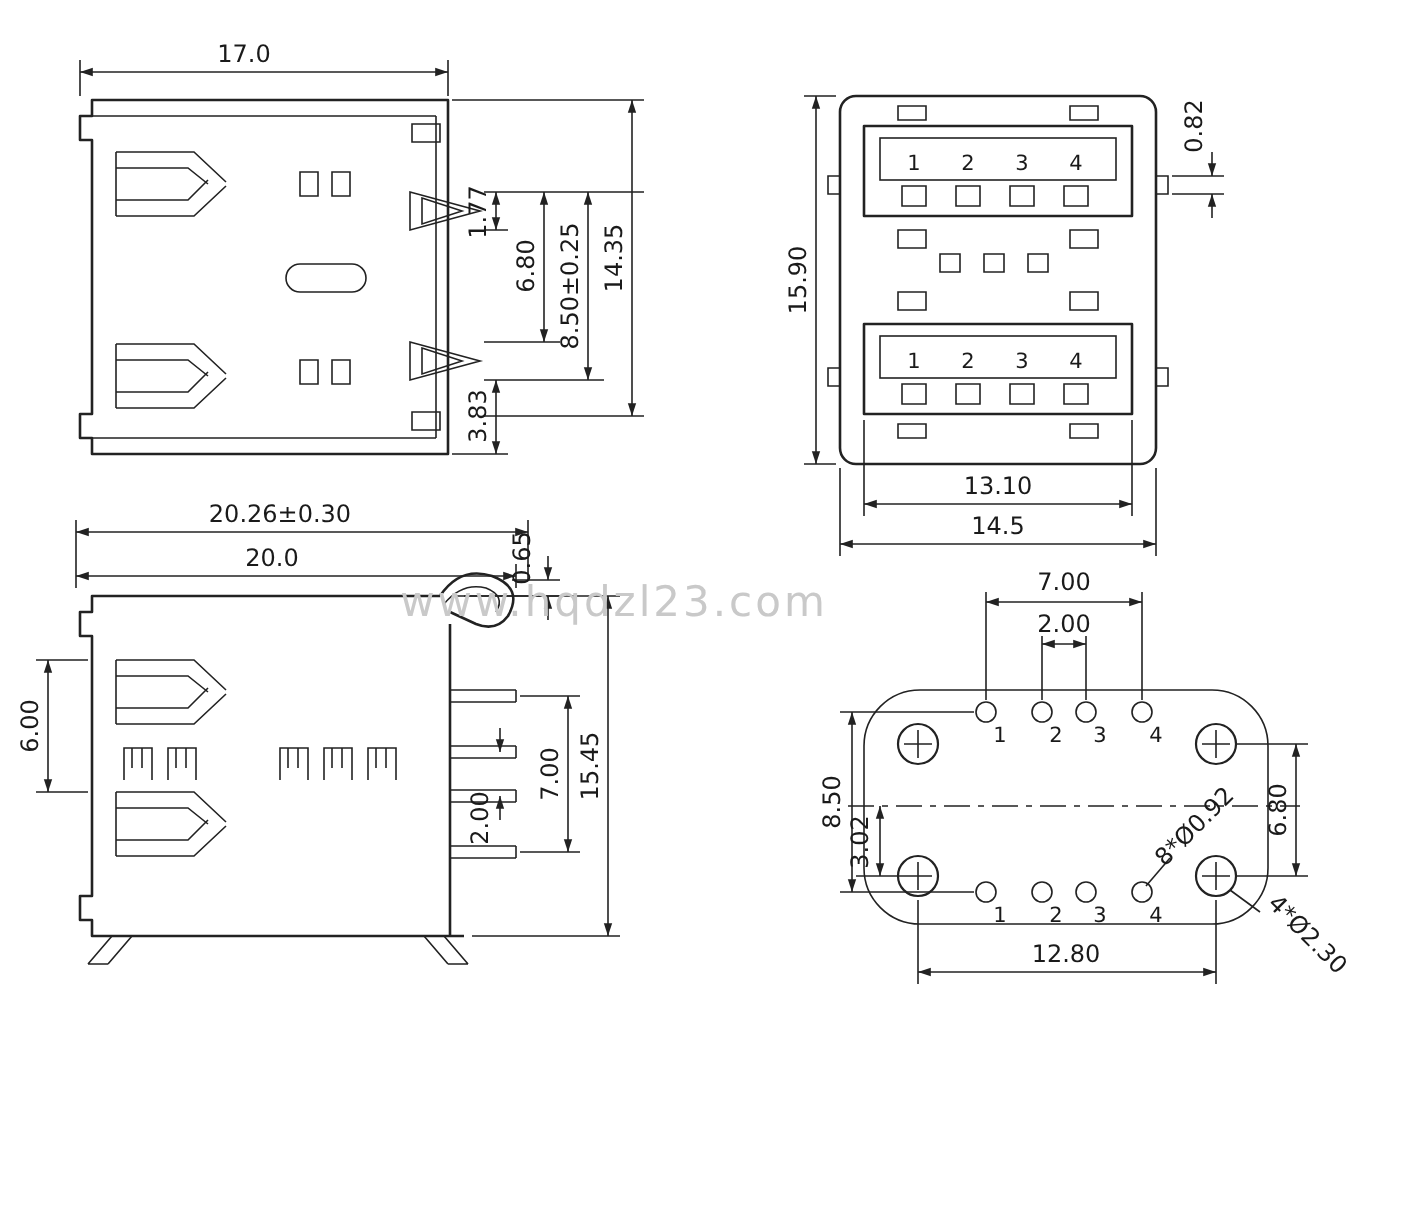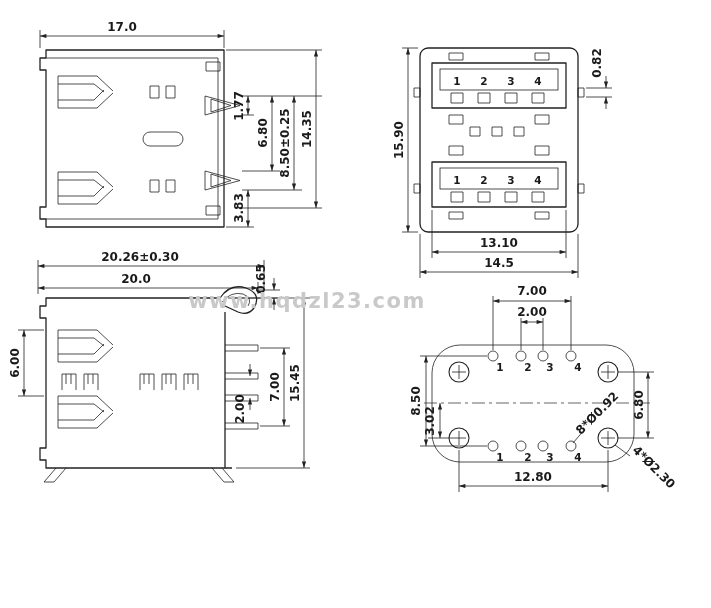--- a/index.html
+++ b/index.html
@@ -1,16 +1,16 @@
 <!DOCTYPE html>
 <html><head>
 <meta charset="utf-8">
 <style>
   html,body{margin:0;padding:0;background:#fff;}
-  .canvas{width:711px;height:608px;background:#ffffff;position:relative;overflow:hidden;font-weight:bold;}
+  .canvas{width:711px;height:608px;background:#ffffff;position:relative;overflow:hidden;}
   svg text{font-family:"DejaVu Sans",sans-serif;}
   .dt{font-size:12px;fill:#1a1a1a;}
   .pn{font-size:10.5px;fill:#1a1a1a;}
   .o{fill:none;stroke:#222;stroke-width:1.3;stroke-linejoin:round;}
   .m{fill:none;stroke:#222;stroke-width:1.1;}
   .t{fill:none;stroke:#222;stroke-width:0.8;}
   .d{fill:none;stroke:#222;stroke-width:0.8;}
   .cl{fill:none;stroke:#222;stroke-width:0.7;stroke-dasharray:13 4 3 4;}
   .wm{font-size:21px;fill:#c9c9c9;letter-spacing:1.5px;}
 </style>

